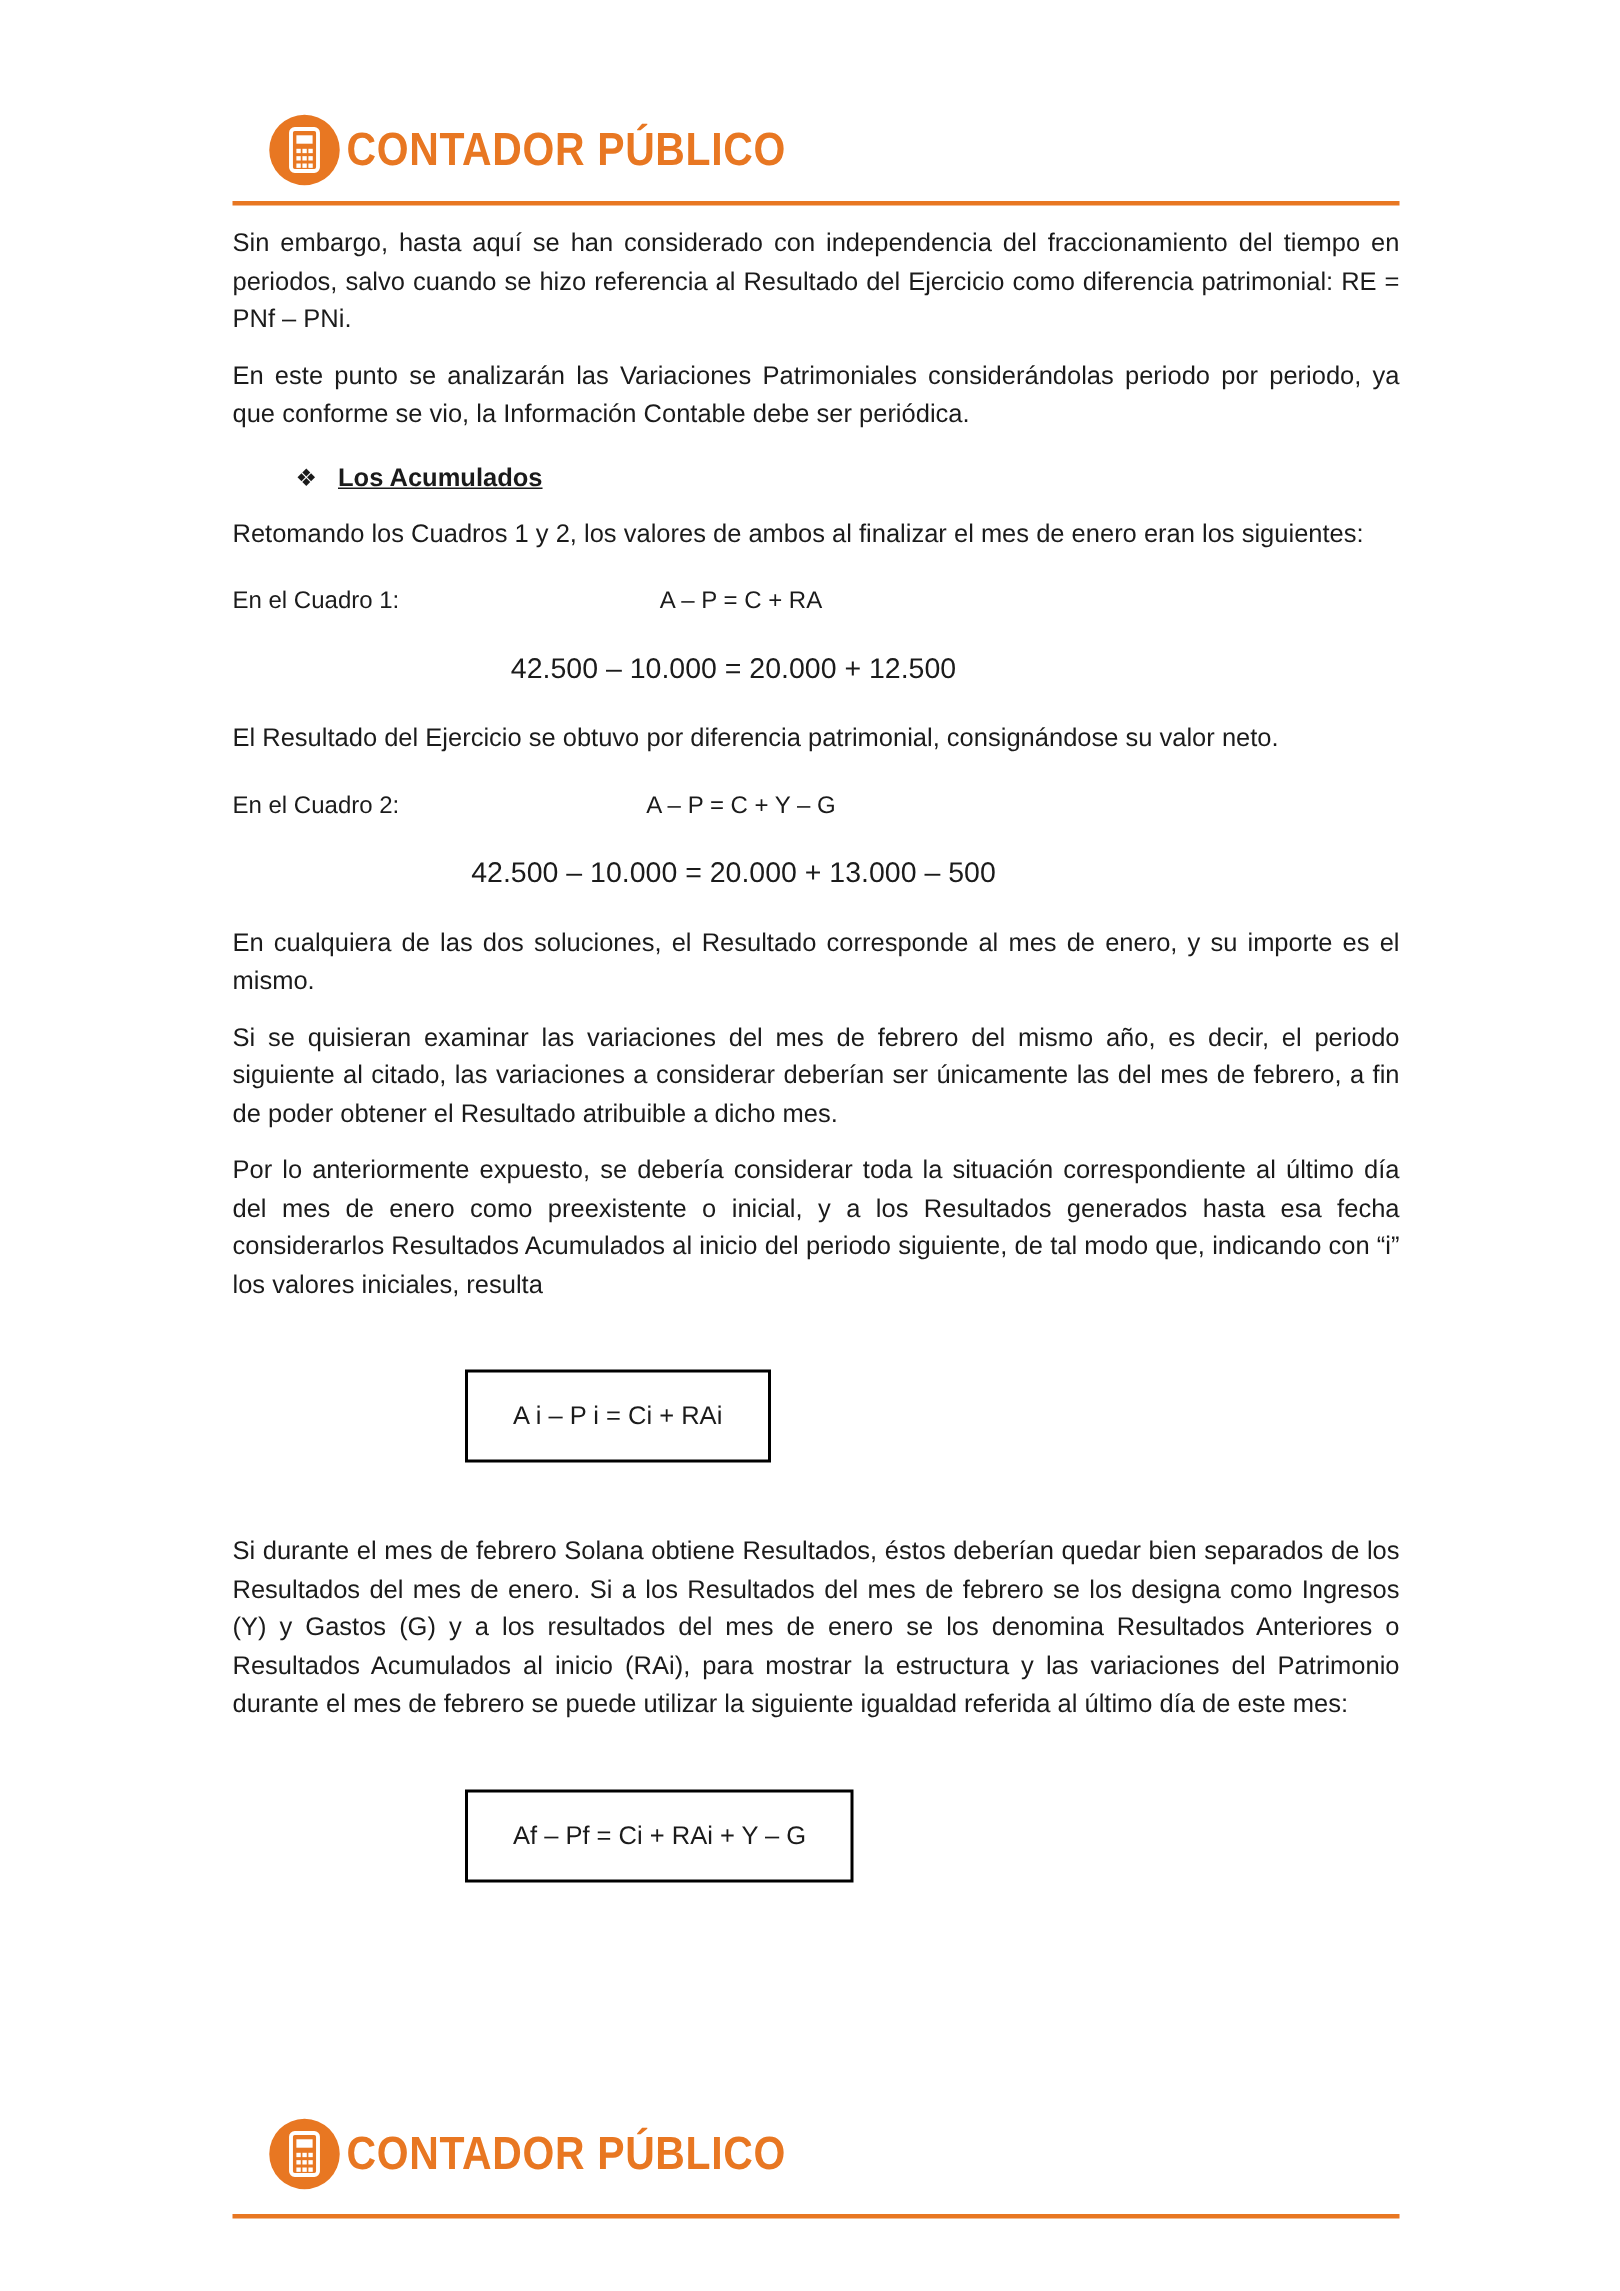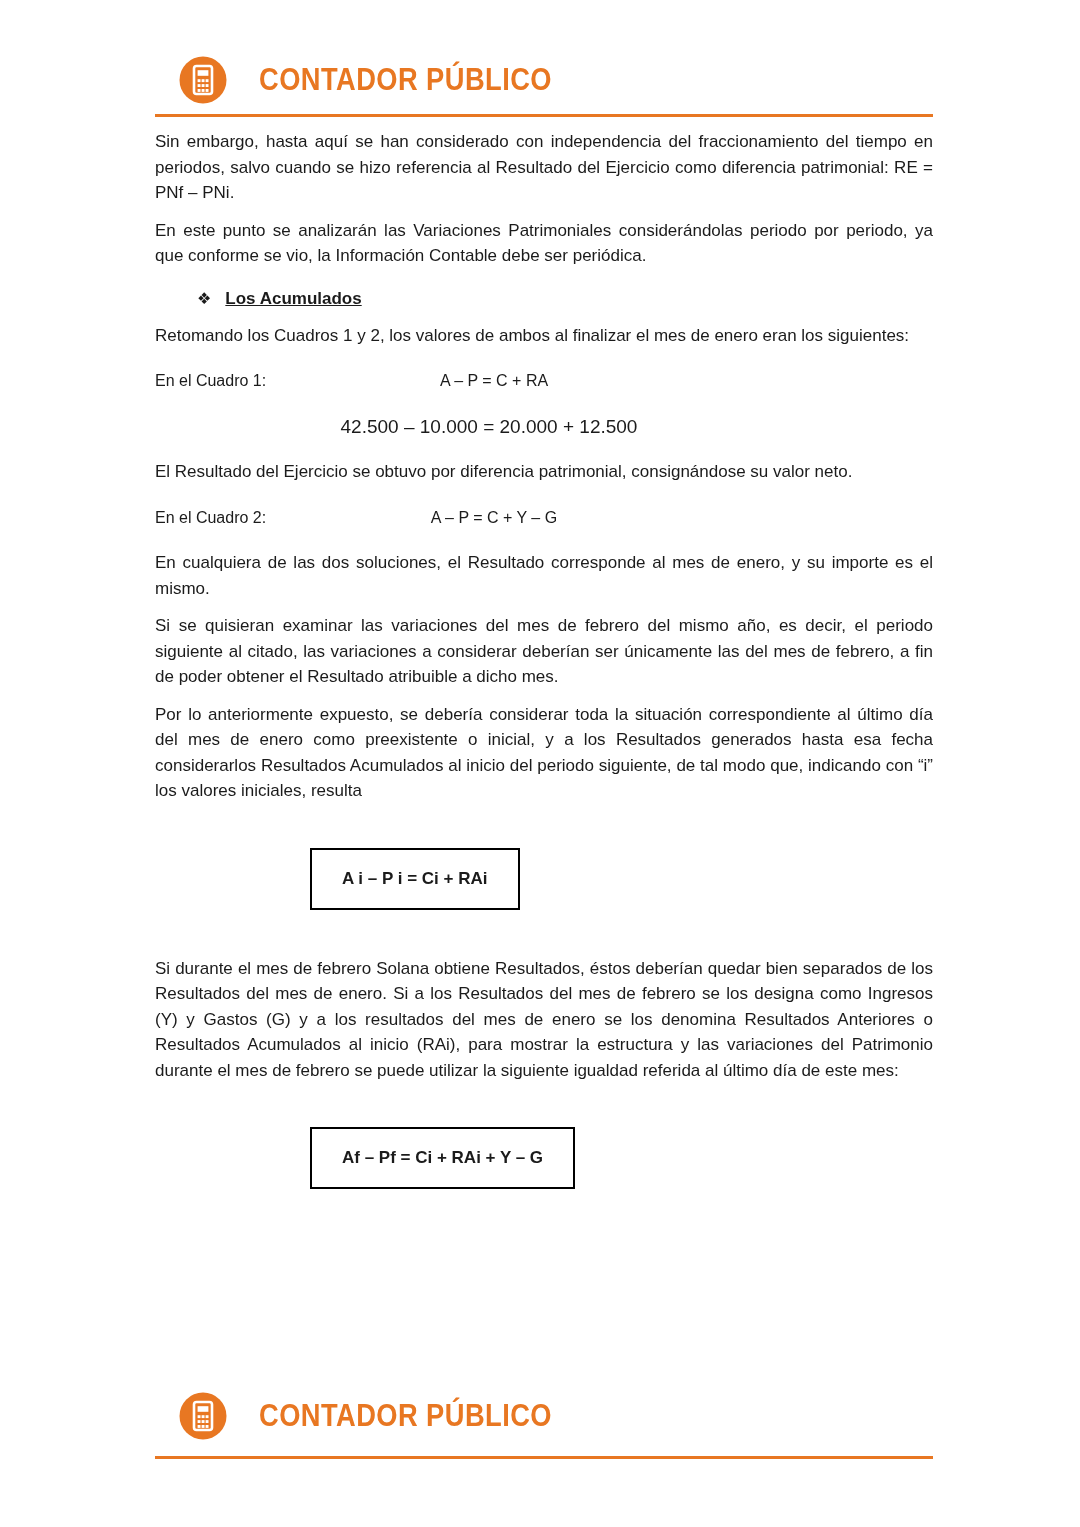--- a/index.html
+++ b/index.html
@@ -17,22 +17,23 @@
   .content {
     position: absolute;
     left: 155px;
     top: 56px;
     width: 778px;
   }
   
   .brand-row {
     display: flex;
     align-items: center;
-    gap: 32px;
+    gap: 4px;
     margin-left: 24px;
+    margin-top: 20px;
   }
   .brand-icon { width: 48px; height: 48px; flex: 0 0 auto; }
   .brand-text {
     color: var(--accent);
     font-weight: 700;
     font-size: 31px;
     letter-spacing: 0.5px;
     transform: scaleX(0.88);
     transform-origin: left center;
     white-space: nowrap;
@@ -81,21 +82,20 @@
     font-size: 19px;
     line-height: 25.5px;
   }
   .formula-box {
     display: inline-block;
     border: 2px solid #000;
     padding: 19px 30px;
     margin: 26px 0 26px 155px;
     font-size: 17px;
     white-space: nowrap;
-    font-weight: bold;
   }
   .box-wrap-1 { margin-top: 18px; margin-bottom: 20px; }
   .box-wrap-2 { margin-top: 18px; }
   
   .footer {
     position: absolute;
     left: 155px;
     top: 1392px;
     width: 778px;
   }
@@ -143,20 +143,21 @@
       <span>A – P = C + RA</span>
     </div>
     <div class="formula-values">42.500 – 10.000 = 20.000 + 12.500</div>
 
     <p class="para">El Resultado del Ejercicio se obtuvo por diferencia patrimonial, consignándose su valor neto.</p>
 
     <div class="formula-row">
       <span class="formula-label">En el Cuadro 2:</span>
       <span>A – P = C + Y – G</span>
     </div>
+    <div class="formula-values">42.500 – 10.000 = 20.000 + 13.000 – 500</div>
 
     <p class="para">En cualquiera de las dos soluciones, el Resultado corresponde al mes de enero, y su importe es el mismo.</p>
     <p class="para">Si se quisieran examinar las variaciones del mes de febrero del mismo año, es decir, el periodo siguiente al citado, las variaciones a considerar deberían ser únicamente las del mes de febrero, a fin de poder obtener el Resultado atribuible a dicho mes.</p>
     <p class="para">Por lo anteriormente expuesto, se debería considerar toda la situación correspondiente al último día del mes de enero como preexistente o inicial, y a los Resultados generados hasta esa fecha considerarlos Resultados Acumulados al inicio del periodo siguiente, de tal modo que, indicando con “i” los valores iniciales, resulta</p>
 
     <div class="box-wrap-1">
       <div class="formula-box">A i – P i = Ci + RAi</div>
     </div>
 
     <p class="para">Si durante el mes de febrero Solana obtiene Resultados, éstos deberían quedar bien separados de los Resultados del mes de enero. Si a los Resultados del mes de febrero se los designa como Ingresos (Y) y Gastos (G) y a los resultados del mes de enero se los denomina Resultados Anteriores o Resultados Acumulados al inicio (RAi), para mostrar la estructura y las variaciones del Patrimonio durante el mes de febrero se puede utilizar la siguiente igualdad referida al último día de este mes:</p>

